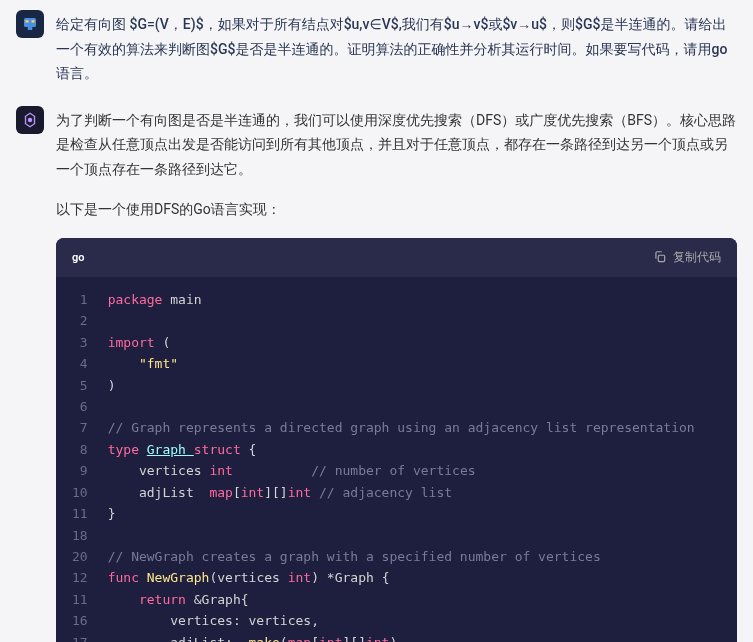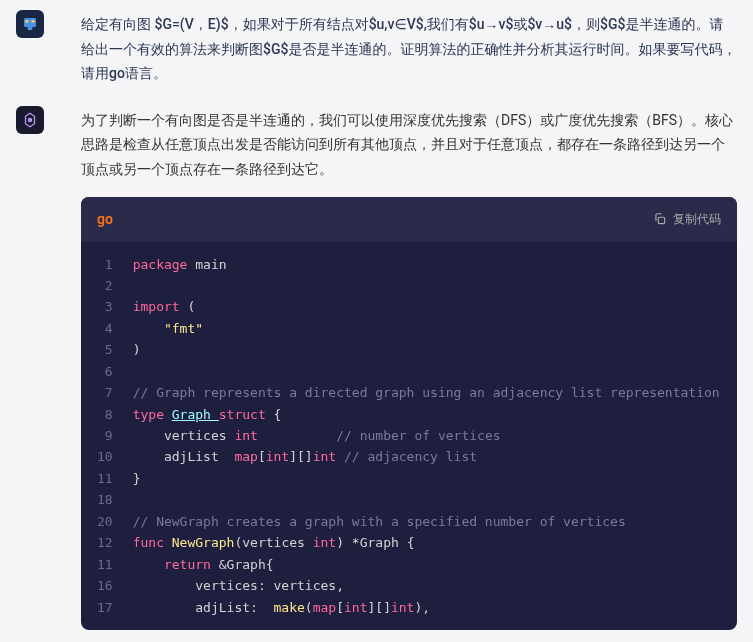--- a/index.html
+++ b/index.html
@@ -16,34 +16,33 @@
       width: 28px; height: 28px; border-radius: 6px;
       flex-shrink: 0; display: flex; align-items: center; justify-content: center;
     }
     .avatar-user { background: #1a2744; }
     .avatar-user svg { width: 18px; height: 18px; }
     .avatar-ai { background: #1a1a2e; }
     .avatar-ai svg { width: 18px; height: 18px; }
     .message-content {
       flex: 1; color: #2a3654; font-size: 14px; line-height: 1.75;
       padding-top: 2px;
-      margin-left: 25px;
     }
     .user-msg { font-weight: 500; }
     .ai-msg { color: #333; }
     .ai-msg p { margin-bottom: 16px; }
     .code-block {
       background: #1e1e3f; border-radius: 8px; overflow: hidden;
       margin-top: 8px;
     }
     .code-header {
       display: flex; justify-content: space-between; align-items: center;
       padding: 10px 16px; background: #2a2a4a; color: #ccc;
     }
-    .code-lang { font-size: 14px; font-weight: 600; color: #f97316; }
+    .code-lang { font-size: 11px; font-weight: 600; color: #ffffff; }
     .copy-btn {
       display: flex; align-items: center; gap: 6px;
       background: none; border: none; color: #aaa; cursor: pointer;
       font-size: 12px;
     }
     .copy-btn svg { width: 14px; height: 14px; }
     .code-body {
       display: flex; font-family: "Consolas", "Monaco", monospace;
       font-size: 13px; line-height: 1.65;
     }
@@ -81,20 +80,21 @@
 
   <div class="message-row">
     <div class="avatar avatar-ai">
       <svg viewBox="0 0 24 24" fill="none">
         <path d="M12 3 L18 7 L18 17 L12 21 L6 17 L6 7 Z" stroke="#b794f6" stroke-width="1.8" fill="none"></path>
         <circle cx="12" cy="12" r="3" fill="#b794f6"></circle>
       </svg>
     </div>
     <div class="message-content ai-msg">
       <p>为了判断一个有向图是否是半连通的，我们可以使用深度优先搜索（DFS）或广度优先搜索（BFS）。核心思路是检查从任意顶点出发是否能访问到所有其他顶点，并且对于任意顶点，都存在一条路径到达另一个顶点或另一个顶点存在一条路径到达它。</p>
+      <p>以下是一个使用DFS的Go语言实现：</p>
 
       <div class="code-block">
         <div class="code-header">
           <span class="code-lang">go</span>
           <button class="copy-btn">
             <svg viewBox="0 0 24 24" fill="none" stroke="currentColor" stroke-width="2">
               <rect x="9" y="9" width="11" height="11" rx="2"></rect>
               <path d="M5 15 L5 5 a2 2 0 0 1 2 -2 L15 3"></path>
             </svg>
             <span>复制代码</span>

